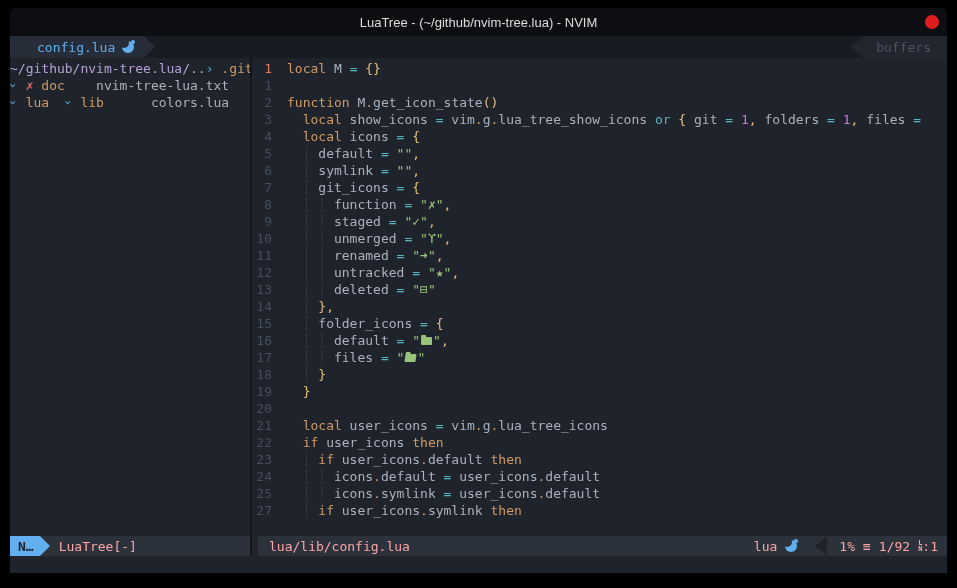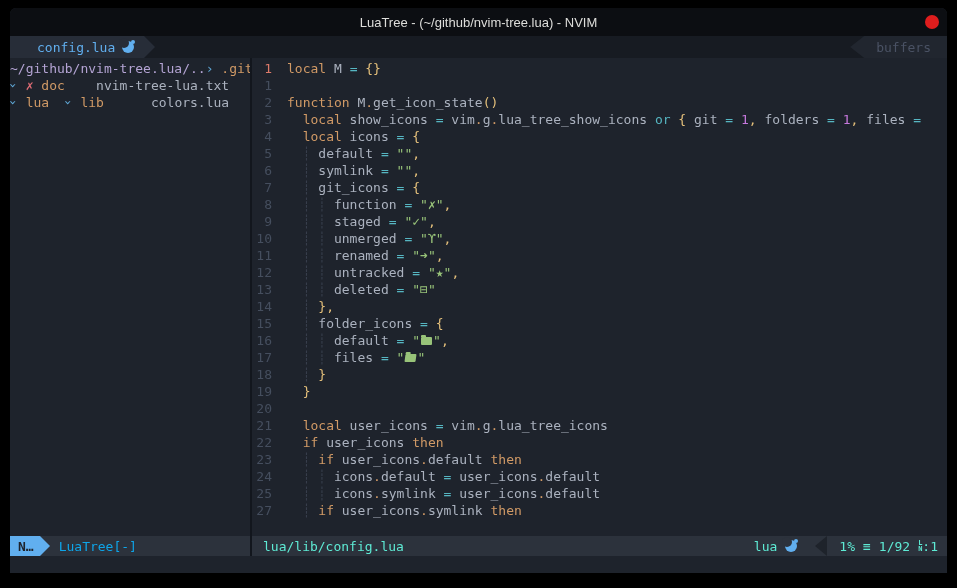--- a/index.html
+++ b/index.html
@@ -68,26 +68,26 @@
   .folder-glyph { position:relative; display:inline-block; width:11px; height:8px;
                   background:#98c379; border-radius:1px; margin:0 1px; vertical-align:baseline; }
   .folder-glyph::before { content:""; position:absolute; left:0; top:-2px; width:5px; height:2px;
                           background:#98c379; border-radius:1px 1px 0 0; }
   .folder-glyph.open { transform:skewX(-8deg); }
 
   
   .statusline { position:absolute; left:0; right:0; bottom:17px; height:20px; display:flex; }
   .st-tree { width:240px; background:#2c323c; display:flex; align-items:center; }
   .st-gap { width:2px; background:#12161d; }
-  .st-main { flex:1; background:#2c323c; display:flex; align-items:center; color:#5eead4; }
+  .st-main { flex:1; background:#2c323c; display:flex; align-items:center; color:#fca5a5;margin-left:6px; }
   .mode-badge { background:#61afef; color:#1e232c; font-weight:bold; height:20px;
                 display:flex; align-items:center; padding:0 6px 0 8px; margin-left:0; }
   .mode-arrow { width:0; height:0; border-top:10px solid transparent; border-bottom:10px solid transparent;
                 border-left:10px solid #61afef; }
-  .st-tree-label { color:#0ea5e9; margin-left:9px; }
+  .st-tree-label { color:#fca5a5; margin-left:9px; }
   .st-file { margin-left:11px; }
   .st-right { margin-left:auto; display:flex; align-items:center; gap:8px; padding-right:9px; }
   .left-arrow { width:0; height:0; border-top:10px solid transparent; border-bottom:10px solid transparent;
                 border-right:12px solid #1e232b; margin:0 4px 0 10px; }
   .ln-icon { display:inline-flex; flex-direction:column; justify-content:center;
              font-size:7px; line-height:6px; font-weight:bold; }
 
   .cmdline { position:absolute; left:0; right:0; bottom:0; height:17px; background:#1e232c; }
 </style>
 </head>

